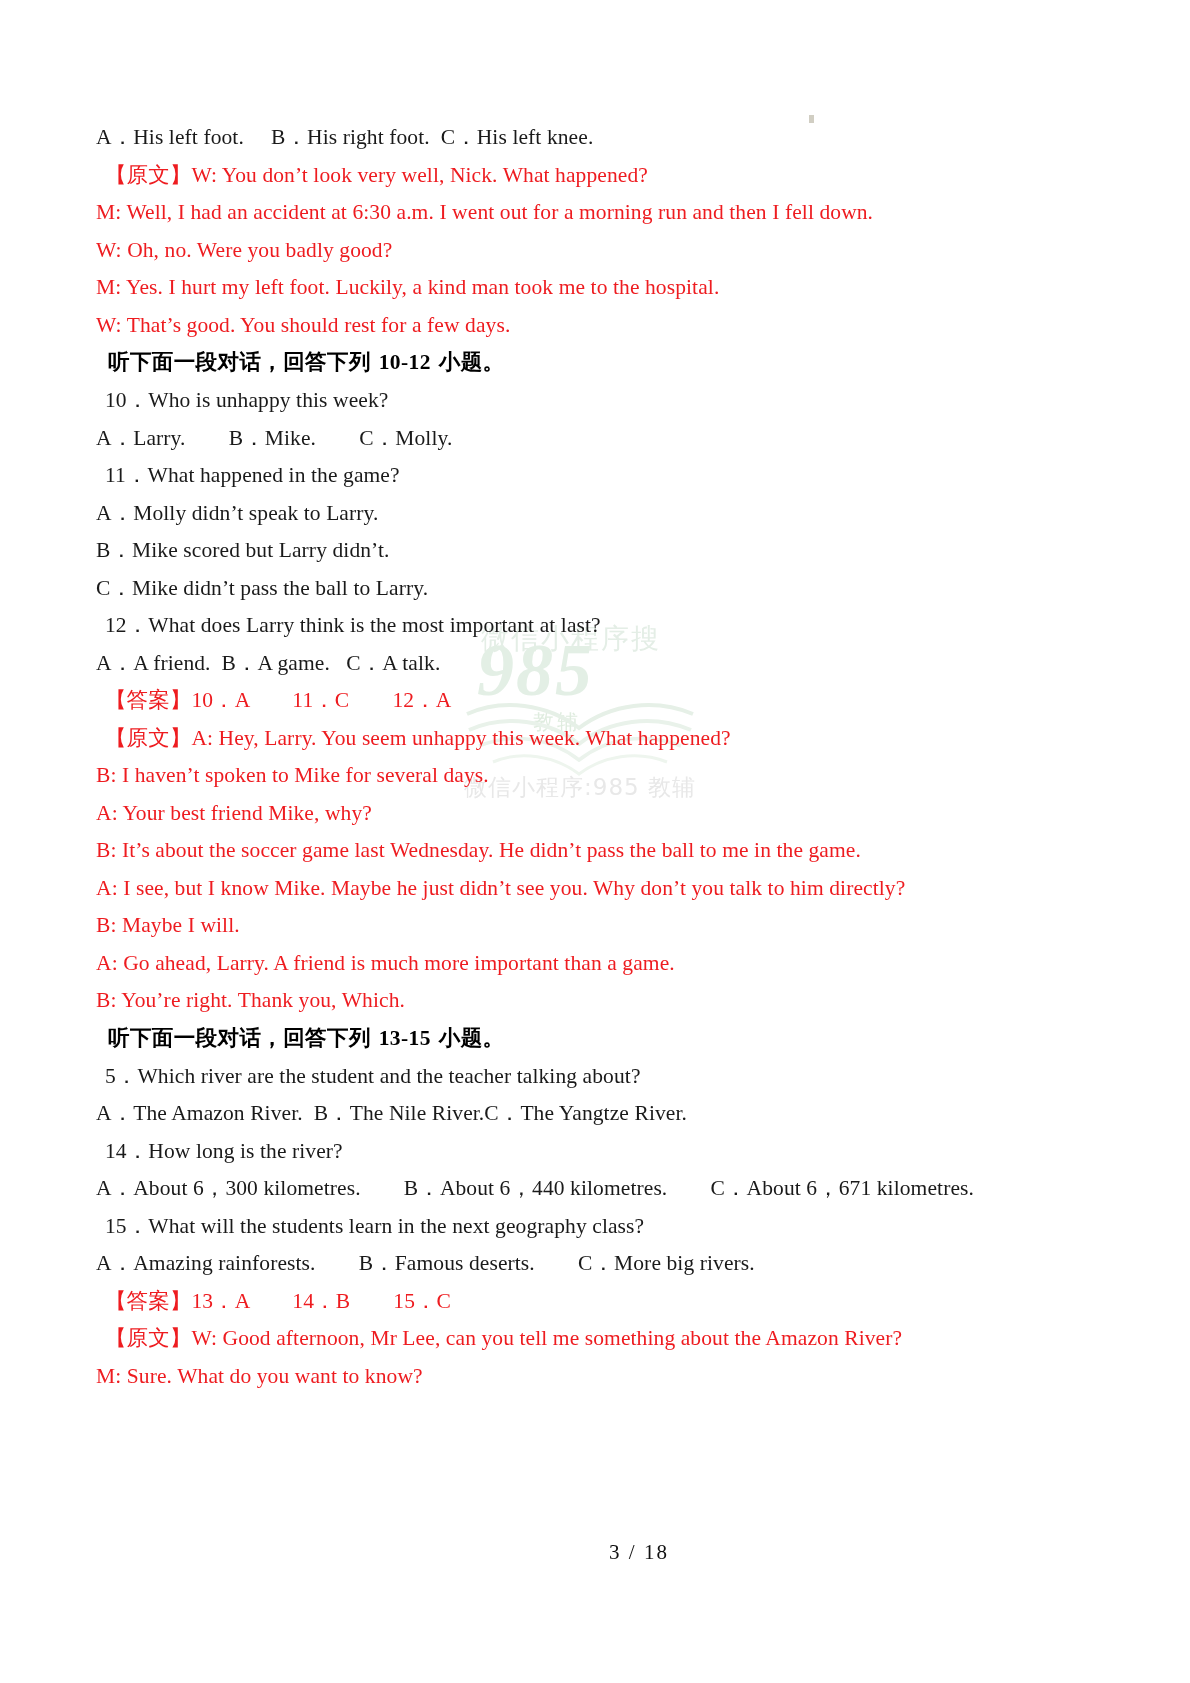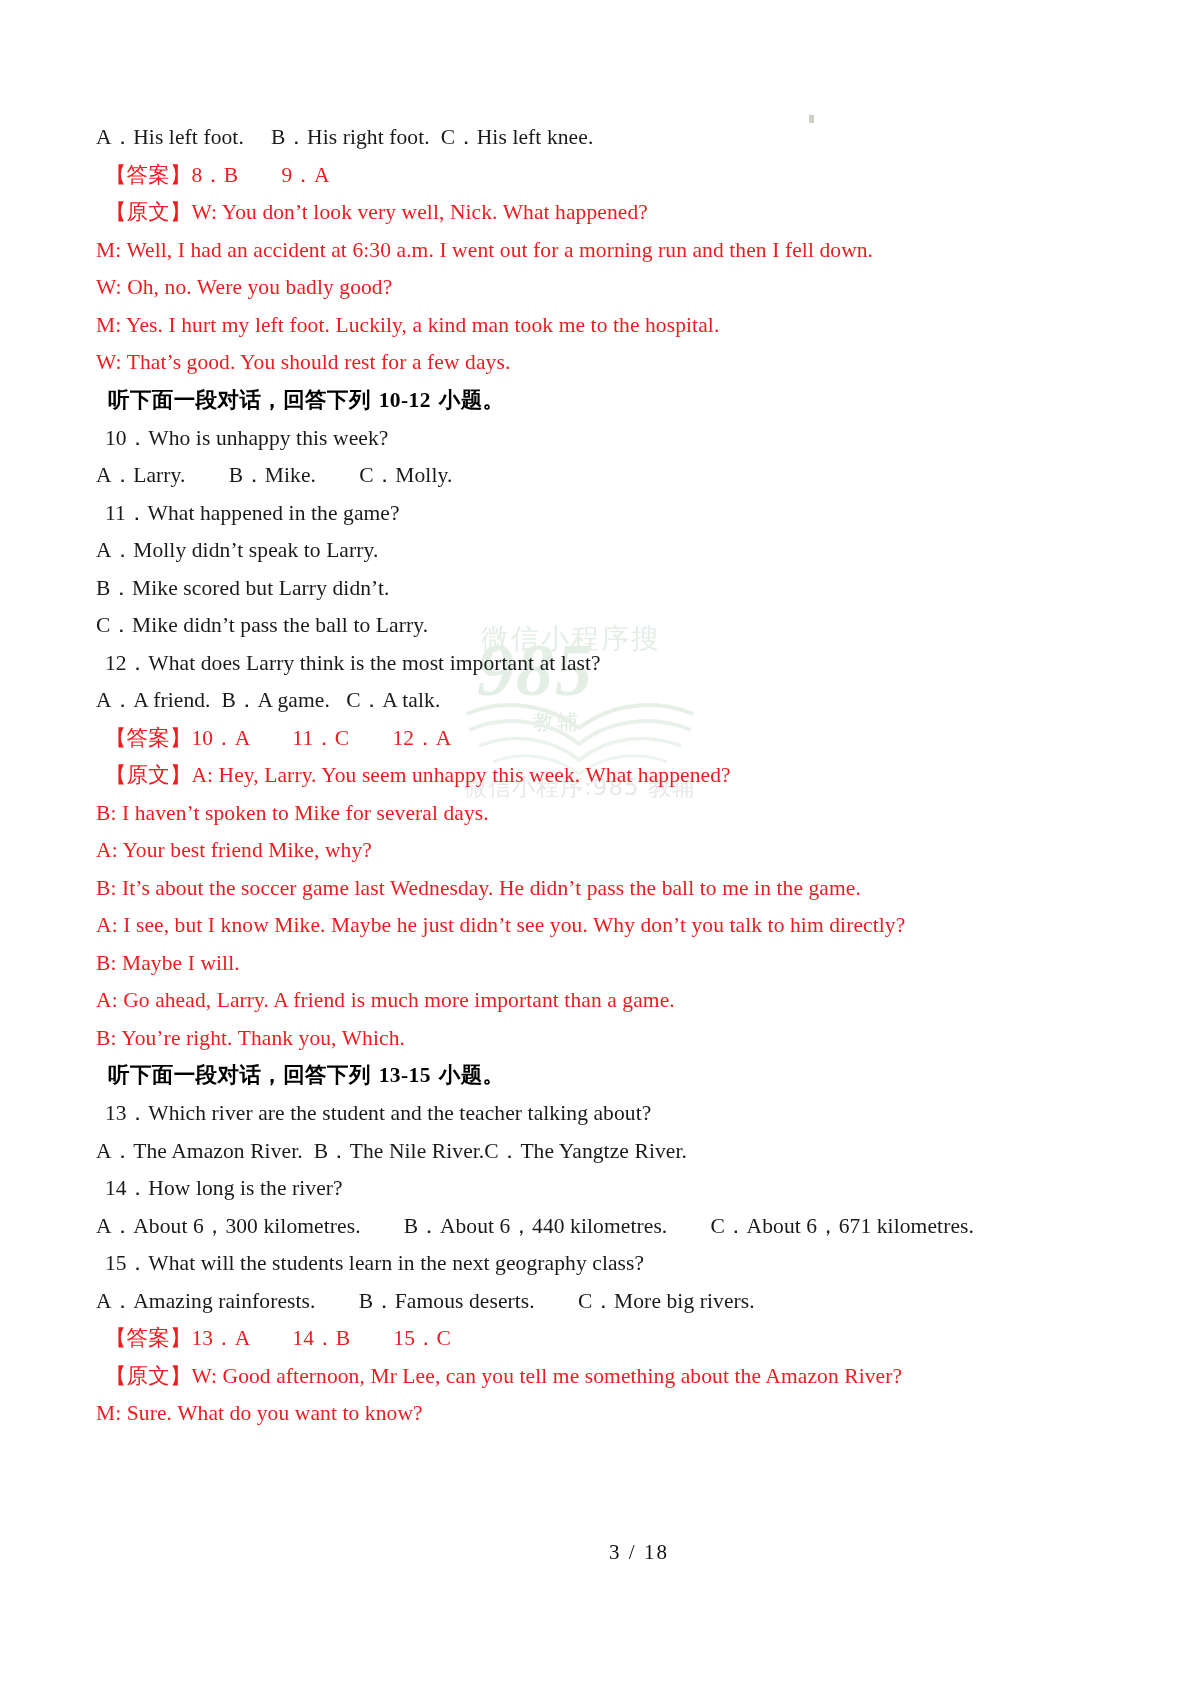--- a/index.html
+++ b/index.html
@@ -146,21 +146,20 @@
       <path d="M14 46 C50 30, 94 36, 124 60 C154 36, 198 30, 236 46" stroke="#e9f2ea" stroke-width="4" fill="none"></path>
       <path d="M24 62 C58 48, 96 54, 124 76 C152 54, 190 48, 226 62" stroke="#ebf3ec" stroke-width="3.5" fill="none"></path>
       <path d="M38 78 C66 66, 100 72, 124 90 C148 72, 182 66, 212 78" stroke="#eef5ee" stroke-width="3" fill="none"></path>
     </svg>
   </div>
   <div class="wm-gray">微信小程序:985 教辅</div>
 
   <div class="content">
 
     <div class="ln blk">A．His left foot.　 B．His right foot.  C．His left knee.</div>
-    <div class="ln red ind">【答案】8．B　　9．A</div>
     <div class="ln red ind">【原文】W: You don’t look very well, Nick. What happened?</div>
     <div class="ln red">M: Well, I had an accident at 6:30 a.m. I went out for a morning run and then I fell down.</div>
     <div class="ln red">W: Oh, no. Were you badly good?</div>
     <div class="ln red">M: Yes. I hurt my left foot. Luckily, a kind man took me to the hospital.</div>
     <div class="ln red">W: That’s good. You should rest for a few days.</div>
 
     <div class="cnhead"><span>听下面一段对话，回答下列 </span><span class="num">10-12</span><span> 小题。</span></div>
 
     <div class="ln blk ind">10．Who is unhappy this week?</div>
     <div class="ln blk">A．Larry.　　B．Mike.　　C．Molly.</div>
@@ -175,21 +174,21 @@
     <div class="ln red">B: I haven’t spoken to Mike for several days.</div>
     <div class="ln red">A: Your best friend Mike, why?</div>
     <div class="ln red">B: It’s about the soccer game last Wednesday. He didn’t pass the ball to me in the game.</div>
     <div class="ln red">A: I see, but I know Mike. Maybe he just didn’t see you. Why don’t you talk to him directly?</div>
     <div class="ln red">B: Maybe I will.</div>
     <div class="ln red">A: Go ahead, Larry. A friend is much more important than a game.</div>
     <div class="ln red">B: You’re right. Thank you, Which.</div>
 
     <div class="cnhead"><span>听下面一段对话，回答下列 </span><span class="num">13-15</span><span> 小题。</span></div>
 
-    <div class="ln blk ind">13．Which river are the student and the teacher talking about?</div>
+    <div class="ln blk ind">5．Which river are the student and the teacher talking about?</div>
     <div class="ln blk">A．The Amazon River.  B．The Nile River.C．The Yangtze River.</div>
     <div class="ln blk ind">14．How long is the river?</div>
     <div class="ln blk">A．About 6，300 kilometres.　　B．About 6，440 kilometres.　　C．About 6，671 kilometres.</div>
     <div class="ln blk ind">15．What will the students learn in the next geography class?</div>
     <div class="ln blk">A．Amazing rainforests.　　B．Famous deserts.　　C．More big rivers.</div>
     <div class="ln red ind">【答案】13．A　　14．B　　15．C</div>
     <div class="ln red ind">【原文】W: Good afternoon, Mr Lee, can you tell me something about the Amazon River?</div>
     <div class="ln red">M: Sure. What do you want to know?</div>
 
   </div>

